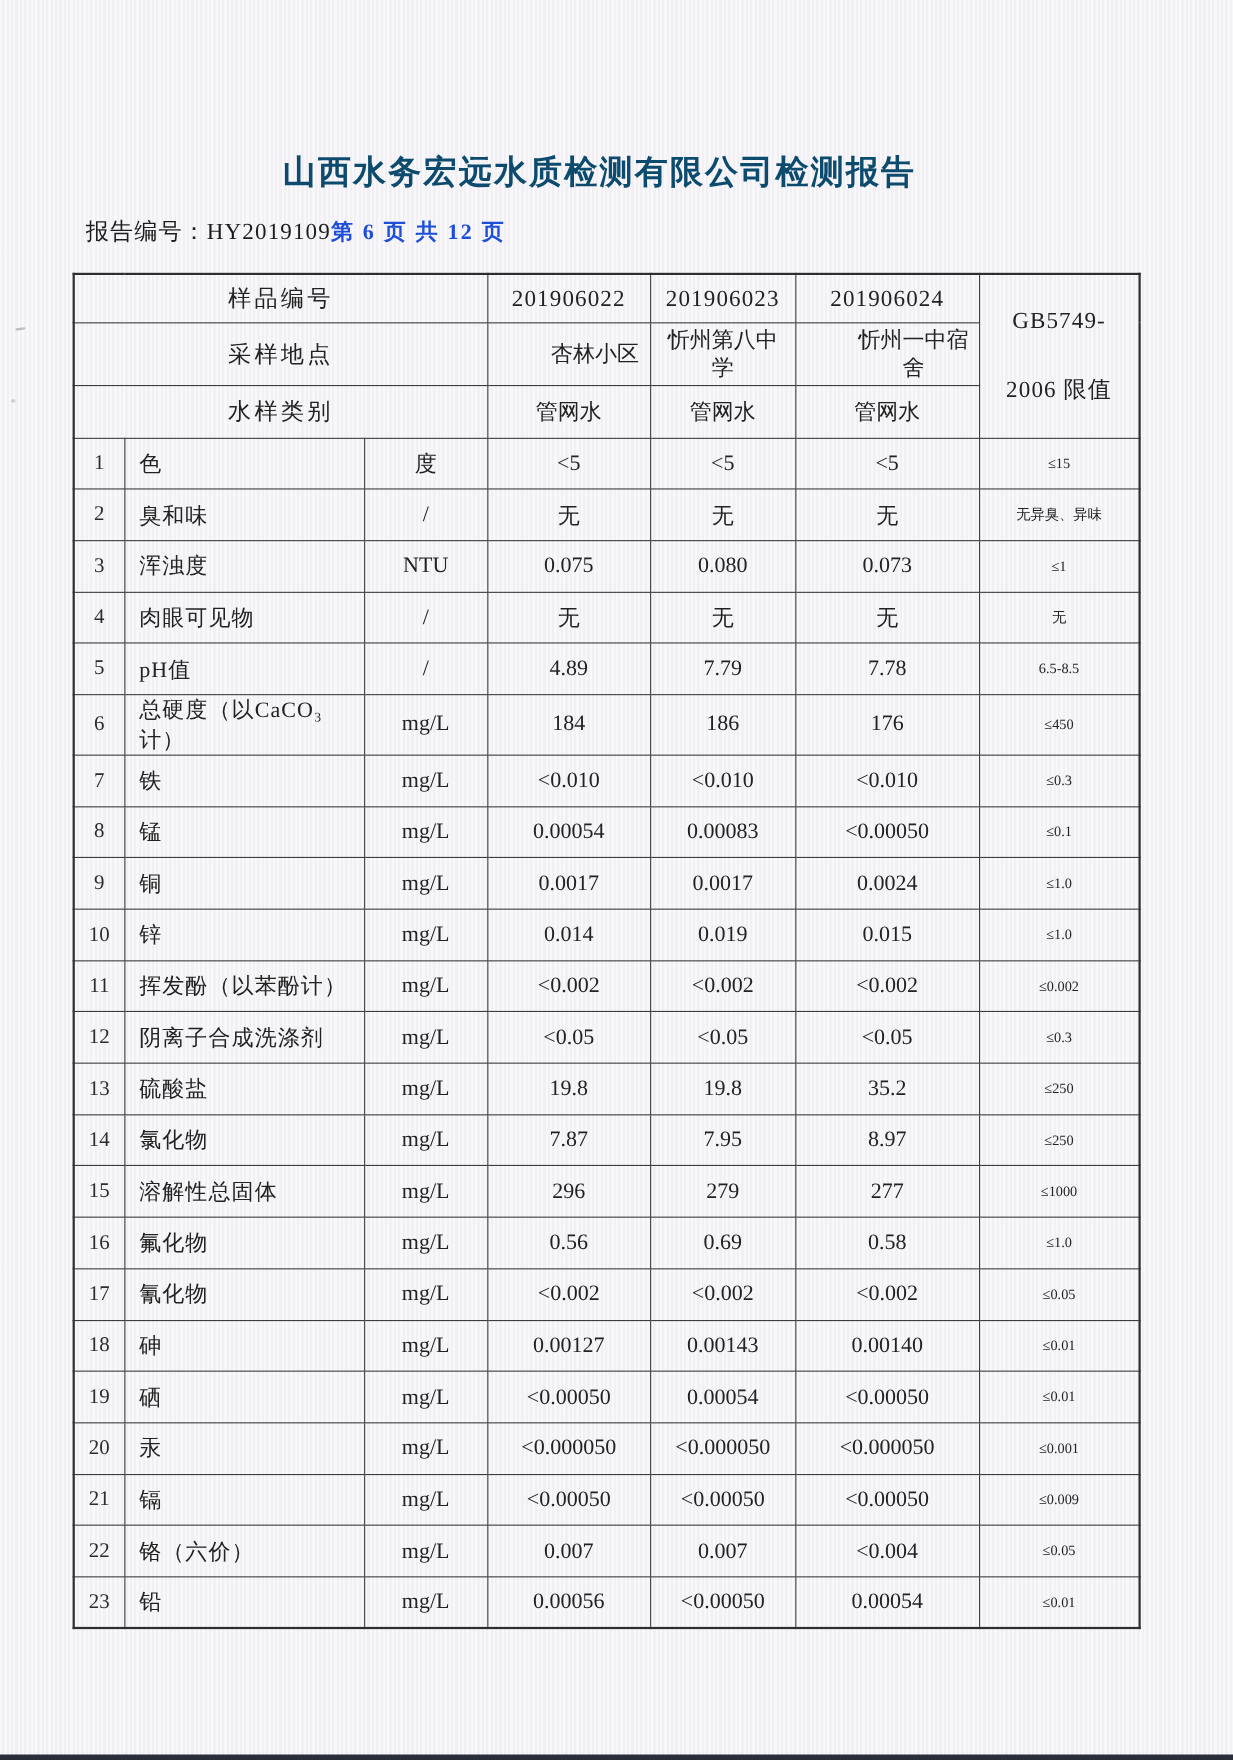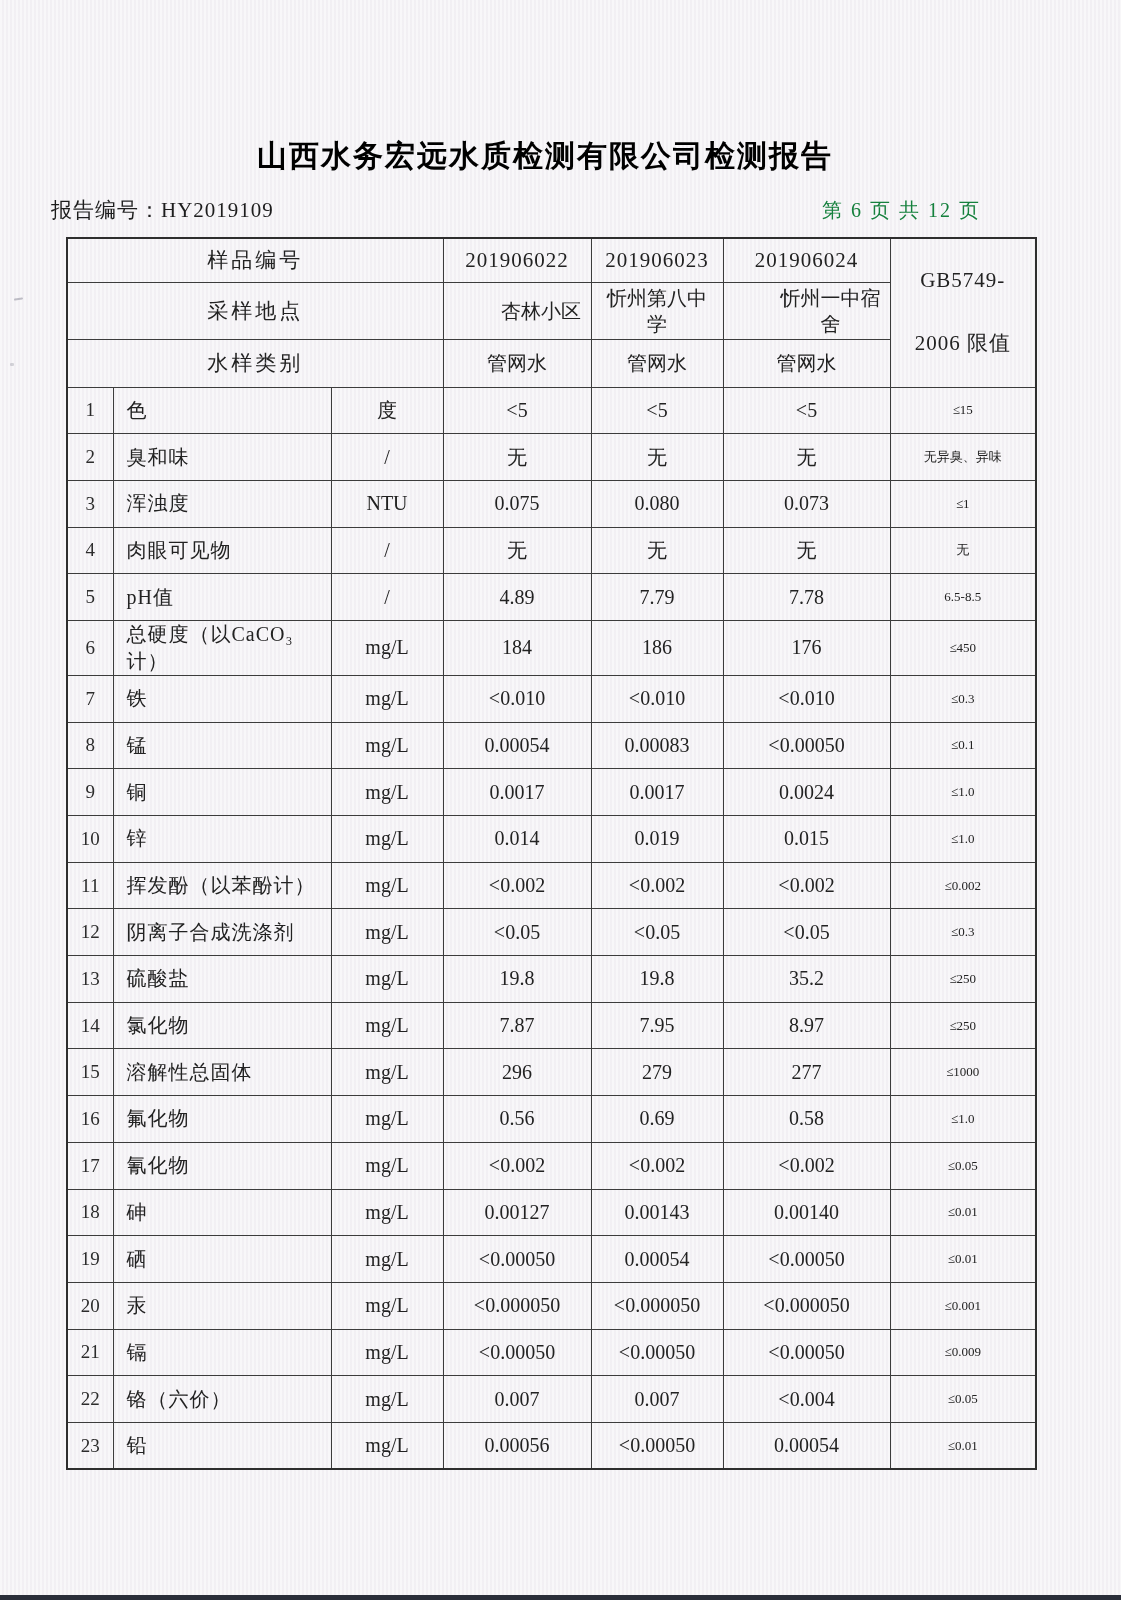--- a/index.html
+++ b/index.html
@@ -8,30 +8,30 @@
     background:#f5f3f6;
     background-image:repeating-linear-gradient(90deg, rgba(255,255,255,.35) 0 2px, rgba(228,224,232,.18) 2px 4px);
     font-family:"Liberation Serif","DejaVu Serif",serif;
     color:#232323;
     position:relative;overflow:hidden;
   }
   .page-title{
     position:absolute;left:0;top:136px;width:1090px;
     text-align:center;
     font-family:"Liberation Sans","DejaVu Sans",sans-serif;
-    font-weight:700;font-size:30px;letter-spacing:2px;color:#000000;
+    font-weight:700;font-size:30px;letter-spacing:2px;color:#0c4a6e;
   }
   .meta-row{
-    position:absolute;left:51px;top:196px;width:930px;
-    display:flex;justify-content:space-between;align-items:baseline;
+    position:absolute;left:78px;top:196px;width:930px;
+    display:flex;justify-content:flex-start;align-items:baseline;
   }
   .report-no{font-size:21px;letter-spacing:1px;color:#1d1d1d;}
-  .page-info{font-size:20px;letter-spacing:2px;color:#15803d;font-weight:400;}
+  .page-info{font-size:20px;letter-spacing:2px;color:#1d4ed8;font-weight:700;}
   .report-table{
-    position:absolute;left:66px;top:237px;width:969px;
+    position:absolute;left:66px;top:248px;width:969px;
     border-collapse:collapse;table-layout:fixed;
     border:2px solid #2e2e2e;
   }
   .report-table td{
     border:1px solid #3c3c3c;
     text-align:center;vertical-align:middle;
     font-size:20px;color:#222;
     padding:0;overflow:hidden;
   }
   col.c1{width:46px;}  col.c2{width:218px;} col.c3{width:112px;}

